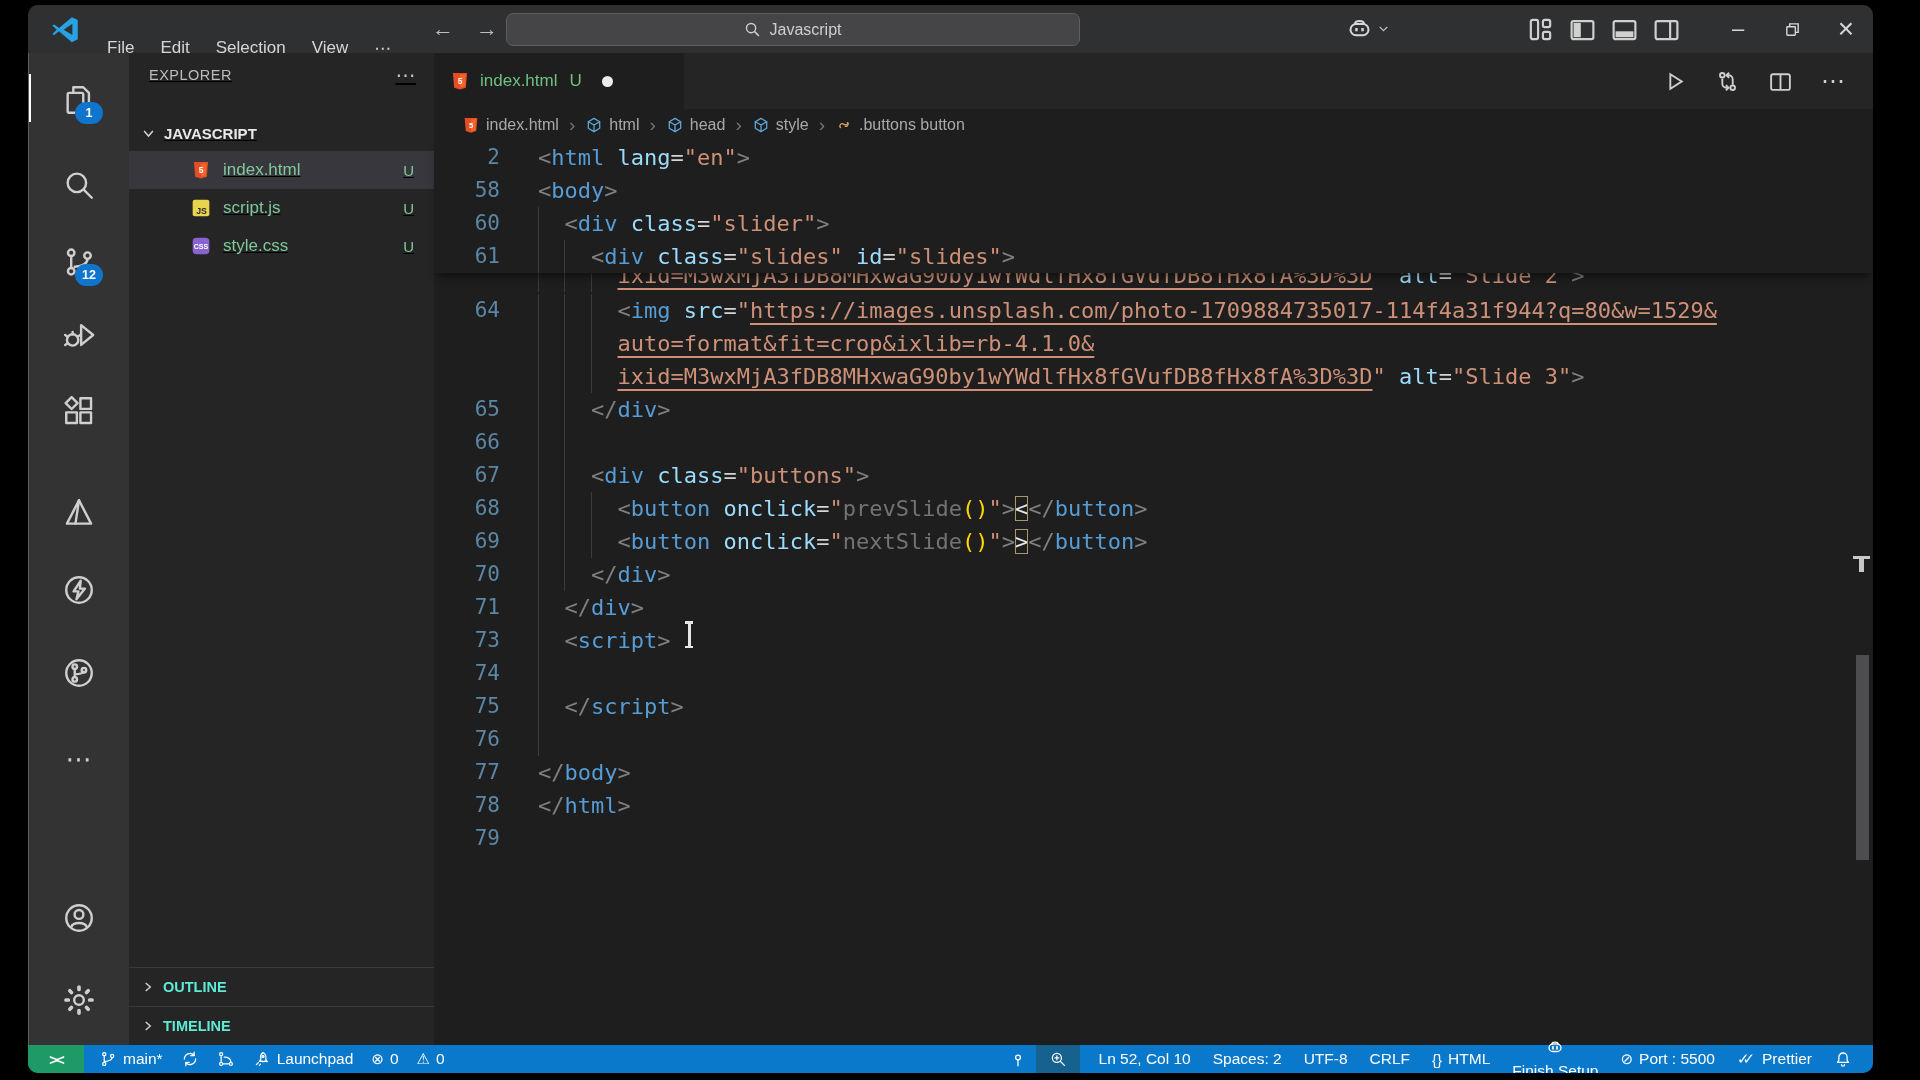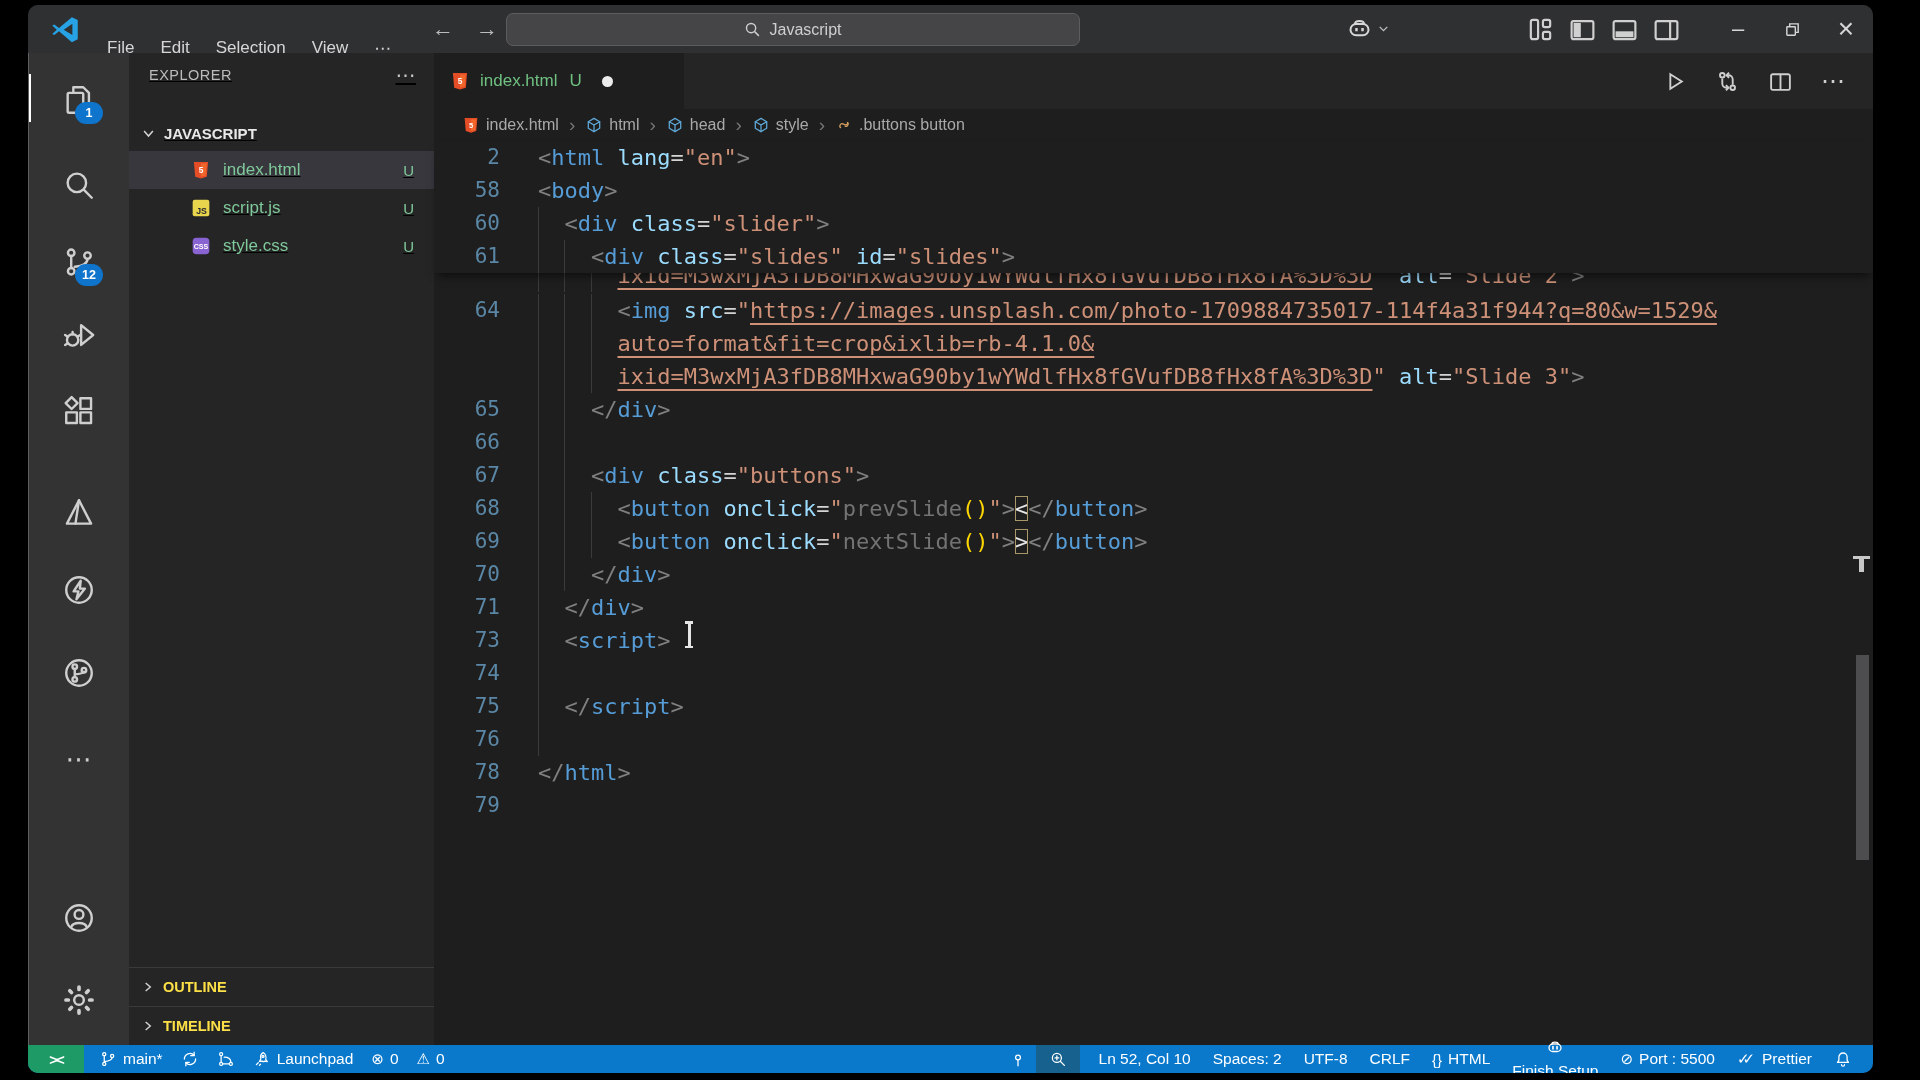--- a/index.html
+++ b/index.html
@@ -33,21 +33,21 @@
   .sb-header{display:flex;align-items:center;justify-content:space-between;height:44px;padding:0 18px 0 20px;
     color:#bcbcbc;font-size:14.5px;letter-spacing:.5px;}
   .sb-ellipsis{font-size:20px;color:#c5c5c5;}
   .sb-section{display:flex;align-items:center;height:36px;margin-top:18px;color:#e9e9e9;font-weight:bold;font-size:15px;}
   .sb-chev{margin:0 8px 0 12px;display:flex;}
   .file-row{display:flex;align-items:center;height:38px;padding-left:62px;color:#7fc99a;font-size:17px;gap:12px;}
   .file-row.selected{background:#37373d;}
   .file-badge{margin-left:auto;margin-right:20px;color:#7fc99a;font-size:15px;}
   .fico{width:20px;height:20px;flex:none;}
   .sb-bottom{position:absolute;left:0;right:0;bottom:0;}
-  .sb-panel{display:flex;align-items:center;height:38px;border-top:1px solid #3a3a3a;color:#fde047;
+  .sb-panel{display:flex;align-items:center;height:38px;border-top:1px solid #3a3a3a;color:#5eead4;
     font-weight:bold;font-size:14.5px;}
   
   .editor{position:relative;flex:1;background:#1e1e1e;min-width:0;}
   .tabbar{position:relative;height:56px;background:#252526;display:flex;}
   .tab{width:220px;background:#1e1e1e;display:flex;align-items:center;gap:10px;padding:0 14px 0 16px;
     font-size:17px;color:#6fc081;}
   .tab .u{color:#6fc081;margin-left:2px;}
   .tab .dot{width:11px;height:11px;border-radius:50%;background:#ececec;margin-left:10px;}
   .editor-actions{margin-left:auto;display:flex;align-items:center;gap:28px;padding-right:28px;color:#cfcfcf;}
   .editor-actions svg{width:25px;height:25px;}
@@ -404,20 +404,21 @@
             <div class="crow"><span class="ig" style="left: 104px;"></span><span class="ig" style="left: 130.46px;"></span><span class="ln">66</span><span class="tx"></span></div>
             <div class="crow"><span class="ig" style="left: 104px;"></span><span class="ig" style="left: 130.46px;"></span><span class="ln">67</span><span class="tx">    <span class="tok-p">&lt;</span><span class="tok-t">div</span><span class="tok-w"> </span><span class="tok-a">class</span><span class="tok-o">=</span><span class="tok-s">"buttons"</span><span class="tok-p">&gt;</span></span></div>
             <div class="crow"><span class="ig" style="left: 104px;"></span><span class="ig" style="left: 130.46px;"></span><span class="ig" style="left: 156.92px;"></span><span class="ln">68</span><span class="tx">      <span class="tok-p">&lt;</span><span class="tok-t">button</span><span class="tok-w"> </span><span class="tok-a">onclick</span><span class="tok-o">=</span><span class="tok-s">"</span><span class="tok-f">prevSlide</span><span class="tok-y">()</span><span class="tok-s">"</span><span class="tok-p">&gt;</span><span class="tok-m">&lt;</span><span class="tok-p">&lt;/</span><span class="tok-t">button</span><span class="tok-p">&gt;</span></span></div>
             <div class="crow"><span class="ig" style="left: 104px;"></span><span class="ig" style="left: 130.46px;"></span><span class="ig" style="left: 156.92px;"></span><span class="ln">69</span><span class="tx">      <span class="tok-p">&lt;</span><span class="tok-t">button</span><span class="tok-w"> </span><span class="tok-a">onclick</span><span class="tok-o">=</span><span class="tok-s">"</span><span class="tok-f">nextSlide</span><span class="tok-y">()</span><span class="tok-s">"</span><span class="tok-p">&gt;</span><span class="tok-m">&gt;</span><span class="tok-p">&lt;/</span><span class="tok-t">button</span><span class="tok-p">&gt;</span></span></div>
             <div class="crow"><span class="ig" style="left: 104px;"></span><span class="ig" style="left: 130.46px;"></span><span class="ln">70</span><span class="tx">    <span class="tok-p">&lt;/</span><span class="tok-t">div</span><span class="tok-p">&gt;</span></span></div>
             <div class="crow"><span class="ig" style="left: 104px;"></span><span class="ln">71</span><span class="tx">  <span class="tok-p">&lt;/</span><span class="tok-t">div</span><span class="tok-p">&gt;</span></span></div>
             <div class="crow"><span class="ig" style="left: 104px;"></span><span class="ln">73</span><span class="tx">  <span class="tok-p">&lt;</span><span class="tok-t">script</span><span class="tok-p">&gt;</span></span></div>
             <div class="crow"><span class="ig" style="left: 104px;"></span><span class="ln">74</span><span class="tx"></span></div>
             <div class="crow"><span class="ig" style="left: 104px;"></span><span class="ln">75</span><span class="tx">  <span class="tok-p">&lt;/</span><span class="tok-t">script</span><span class="tok-p">&gt;</span></span></div>
             <div class="crow"><span class="ig" style="left: 104px;"></span><span class="ln">76</span><span class="tx"></span></div>
+            <div class="crow"><span class="ln">77</span><span class="tx"><span class="tok-p">&lt;/</span><span class="tok-t">body</span><span class="tok-p">&gt;</span></span></div>
             <div class="crow"><span class="ln">78</span><span class="tx"><span class="tok-p">&lt;/</span><span class="tok-t">html</span><span class="tok-p">&gt;</span></span></div>
             <div class="crow"><span class="ln">79</span><span class="tx"></span></div>
           </div>
 
         <div class="scroll-marker-bar" style="right:3px;top:415px;width:17px;height:3px;"></div>
         <div class="scroll-marker-bar" style="right:9px;top:418px;width:5px;height:13px;"></div>
         <div class="scroll-thumb" style="top:514px;height:205px;"></div>
       </div>
     </div>
   </div>

